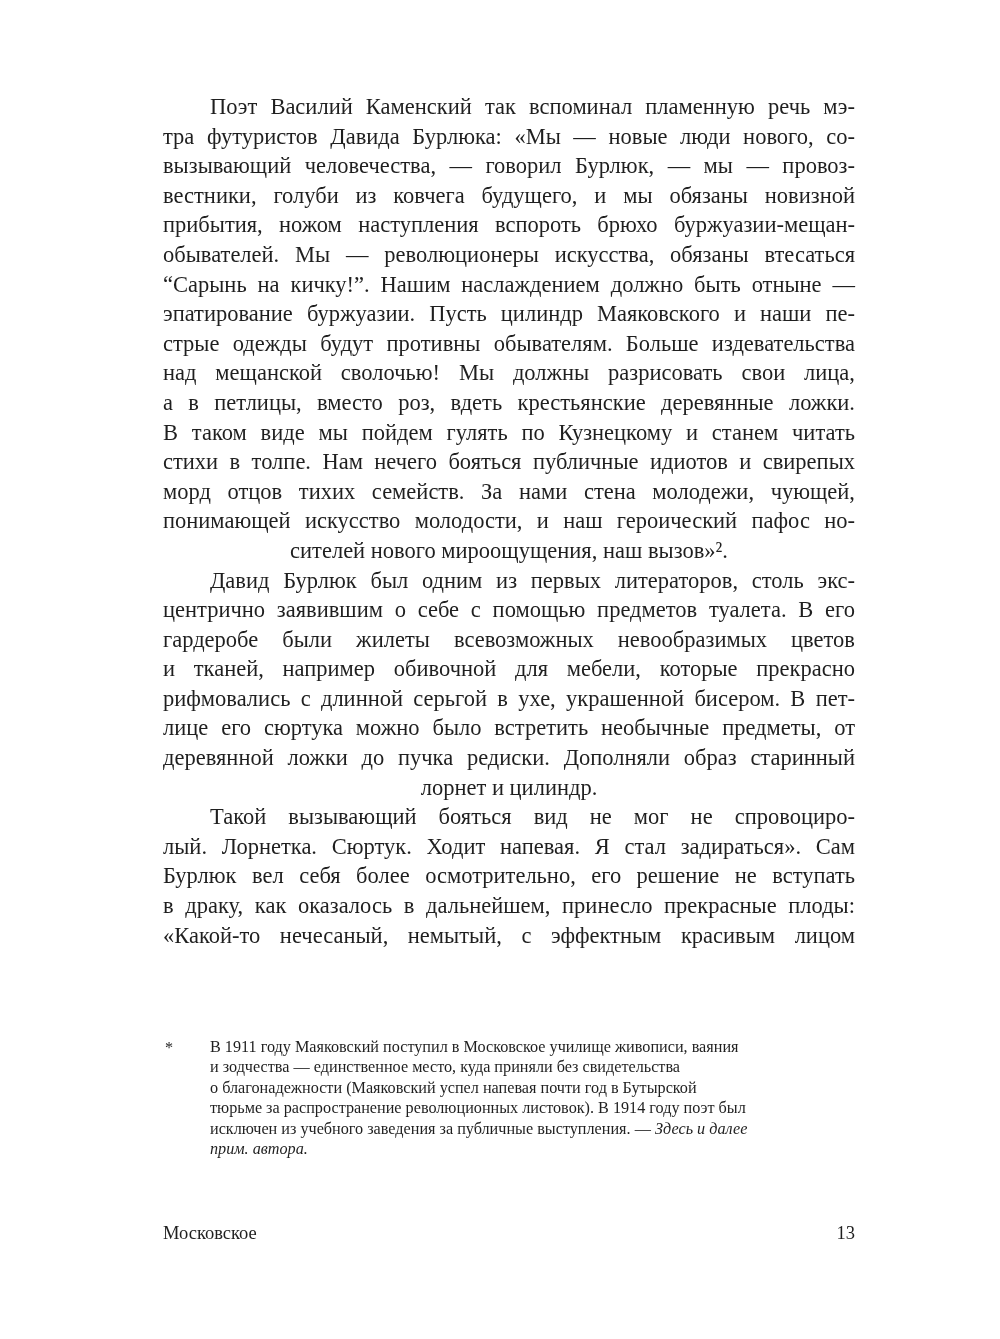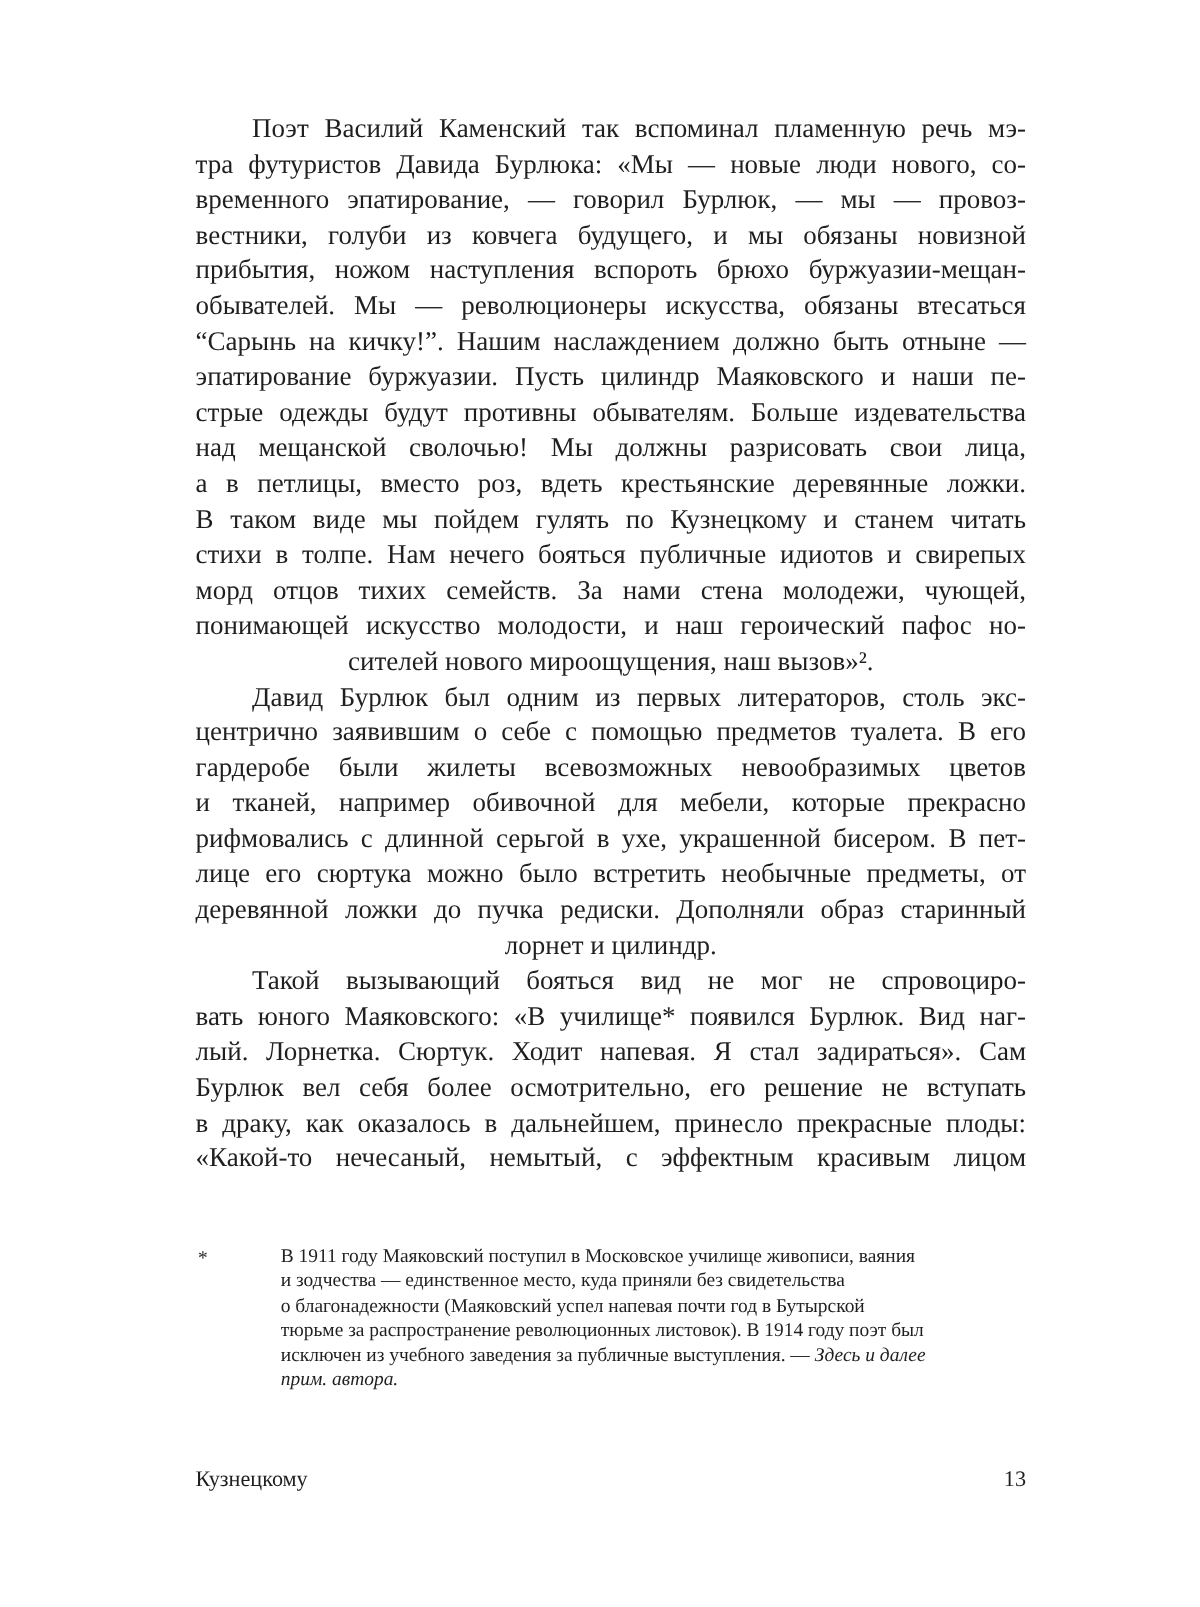--- a/index.html
+++ b/index.html
@@ -38,21 +38,21 @@
     width: 692px;
     font-size: 16.2px;
     line-height: 20.4px;
   }
   .fn-marker {
     position: absolute;
     left: 2px;
     top: 1px;
   }
   .fn-lines { margin-left: 47px; }
-  .fline { height: 20.4px; margin-left: 24px; }
+  .fline { height: 20.4px; }
   .it { font-style: italic; text-align: right; }
   .footer {
     position: absolute;
     left: 163px;
     top: 1221px;
     width: 692px;
     display: flex;
     justify-content: space-between;
     align-items: baseline;
     font-size: 18.5px;
@@ -60,21 +60,21 @@
   }
 </style>
 </head>
 <body>
 
 <div class="page">
 
   <div class="body-text">
       <div class="bline indent just">Поэт Василий Каменский так вспоминал пламенную речь мэ-</div>
       <div class="bline just">тра футуристов Давида Бурлюка: «Мы — новые люди нового, со-</div>
-      <div class="bline just">временного эпатирование, — говорил Бурлюк, — мы — провоз-</div>
+      <div class="bline just">вызывающий человечества, — говорил Бурлюк, — мы — провоз-</div>
       <div class="bline just">вестники, голуби из ковчега будущего, и мы обязаны новизной</div>
       <div class="bline just">прибытия, ножом наступления вспороть брюхо буржуазии-мещан-</div>
       <div class="bline just">обывателей. Мы — революционеры искусства, обязаны втесаться</div>
       <div class="bline just">“Сарынь на кичку!”. Нашим наслаждением должно быть отныне —</div>
       <div class="bline just">эпатирование буржуазии. Пусть цилиндр Маяковского и наши пе-</div>
       <div class="bline just">стрые одежды будут противны обывателям. Больше издевательства</div>
       <div class="bline just">над мещанской сволочью! Мы должны разрисовать свои лица,</div>
       <div class="bline just">а в петлицы, вместо роз, вдеть крестьянские деревянные ложки.</div>
       <div class="bline just">В таком виде мы пойдем гулять по Кузнецкому и станем читать</div>
       <div class="bline just">стихи в толпе. Нам нечего бояться публичные идиотов и свирепых</div>
@@ -83,37 +83,36 @@
       <div class="bline">сителей нового мироощущения, наш вызов»².</div>
       <div class="bline indent just">Давид Бурлюк был одним из первых литераторов, столь экс-</div>
       <div class="bline just">центрично заявившим о себе с помощью предметов туалета. В его</div>
       <div class="bline just">гардеробе были жилеты всевозможных невообразимых цветов</div>
       <div class="bline just">и тканей, например обивочной для мебели, которые прекрасно</div>
       <div class="bline just">рифмовались с длинной серьгой в ухе, украшенной бисером. В пет-</div>
       <div class="bline just">лице его сюртука можно было встретить необычные предметы, от</div>
       <div class="bline just">деревянной ложки до пучка редиски. Дополняли образ старинный</div>
       <div class="bline">лорнет и цилиндр.</div>
       <div class="bline indent just">Такой вызывающий бояться вид не мог не спровоциро-</div>
-      <div class="bline just">вать юного Маяковского: «В училище* появился Бурлюк. Вид наг-</div>
       <div class="bline just">лый. Лорнетка. Сюртук. Ходит напевая. Я стал задираться». Сам</div>
       <div class="bline just">Бурлюк вел себя более осмотрительно, его решение не вступать</div>
       <div class="bline just">в драку, как оказалось в дальнейшем, принесло прекрасные плоды:</div>
       <div class="bline just">«Какой-то нечесаный, немытый, с эффектным красивым лицом</div>
     </div>
 
   <div class="footnote">
     <span class="fn-marker">*</span>
     <div class="fn-lines">
         <div class="fline"><span>В 1911 году Маяковский поступил в Московское училище живописи, ваяния</span></div>
         <div class="fline"><span>и зодчества — единственное место, куда приняли без свидетельства</span></div>
         <div class="fline"><span>о благонадежности (Маяковский успел напевая почти год в Бутырской</span></div>
         <div class="fline"><span>тюрьме за распространение революционных листовок). В 1914 году поэт был</span></div>
         <div class="fline"><span>исключен из учебного заведения за публичные выступления. — </span><span class="it">Здесь и далее</span></div>
         <div class="fline"><span class="it">прим. автора.</span></div>
       </div>
   </div>
 
   <div class="footer">
-    <span>Кузнецкому</span>
+    <span>Московское</span>
     <span>13</span>
   </div>
 
 </div>
 
 </body></html>

